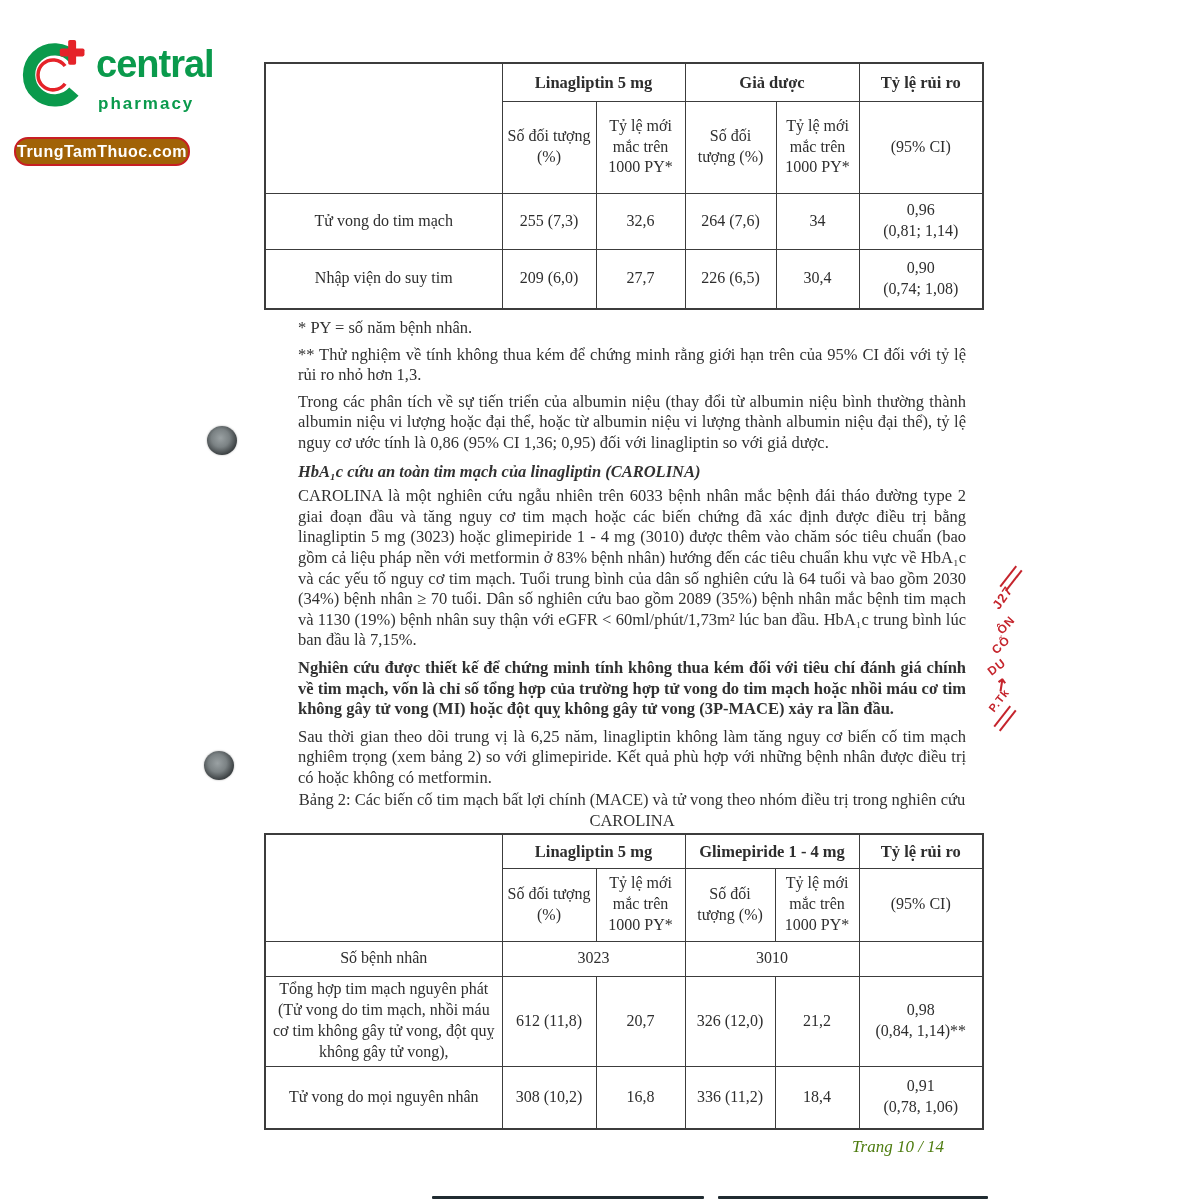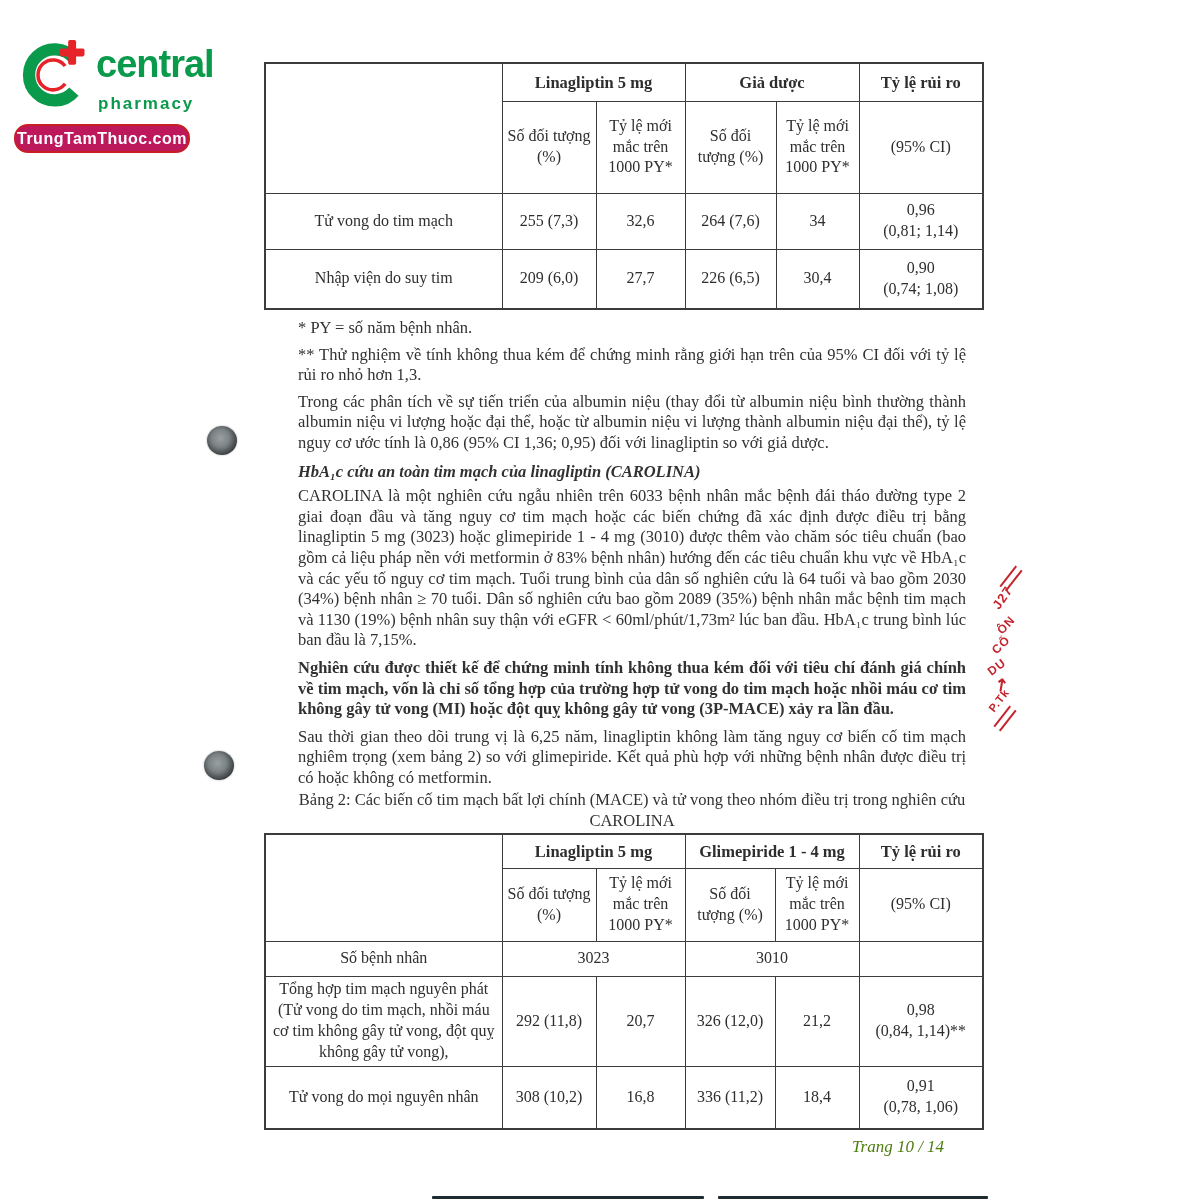--- a/index.html
+++ b/index.html
@@ -6,21 +6,21 @@
   body{width:1200px;height:1200px;background:#ffffff;font-family:"Liberation Serif",serif;color:#303030;}
   .page{position:relative;width:1040px;height:1200px;background:#fff;overflow:hidden;}
 
   
   .logo{position:absolute;left:14px;top:36px;width:200px;}
   .logo-row{display:flex;align-items:flex-start;}
   .logo-emblem{width:74px;height:76px;flex:0 0 auto;}
   .logo-words{margin-left:8px;margin-top:10px;font-family:"Liberation Sans",sans-serif;}
   .logo-brand{font-size:38px;font-weight:bold;color:#0a9a4c;line-height:36px;letter-spacing:-1px;}
   .logo-sub{font-size:17px;font-weight:bold;color:#0a9a4c;letter-spacing:2px;margin-top:12px;margin-left:2px;}
-  .logo-pill{margin-top:10px;width:172px;height:25px;background:#be185d;border:2px solid #c81e24;border-radius:14px;
+  .logo-pill{margin-top:23px;width:172px;height:25px;background:#a16207;border:2px solid #c81e24;border-radius:14px;
              display:flex;align-items:center;justify-content:center;}
   .logo-pill span{color:#ffffff;font-family:"Liberation Sans",sans-serif;font-weight:bold;font-size:16px;letter-spacing:0.5px;}
 
   
   .hole{position:absolute;width:30px;height:29px;border-radius:50%;
         background:radial-gradient(circle at 45% 42%, #9aa1a3 0%, #7b8284 38%, #3d4244 70%, #17191a 100%);
         box-shadow:0 0 2px rgba(0,0,0,0.35);}
   .hole.h1{left:207px;top:426px;}
   .hole.h2{left:204px;top:751px;}
 
@@ -186,21 +186,21 @@
       <th>(95% CI)</th>
     </tr>
     <tr class="patients-row">
       <td>Số bệnh nhân</td>
       <td colspan="2">3023</td>
       <td colspan="2">3010</td>
       <td></td>
     </tr>
     <tr class="big-row">
       <td class="lbl-just">Tổng hợp tim mạch nguyên phát (Tử vong do tim mạch, nhồi máu cơ tim không gây tử vong, đột quỵ không gây tử vong),</td>
-      <td>292 (11,8)</td>
+      <td>612 (11,8)</td>
       <td>20,7</td>
       <td>326 (12,0)</td>
       <td>21,2</td>
       <td>
         <span class="hrline">0,98</span>
         <span class="hrline">(0,84, 1,14)**</span>
       </td>
     </tr>
     <tr class="last-row">
       <td class="lbl">Tử vong do mọi nguyên nhân</td>

